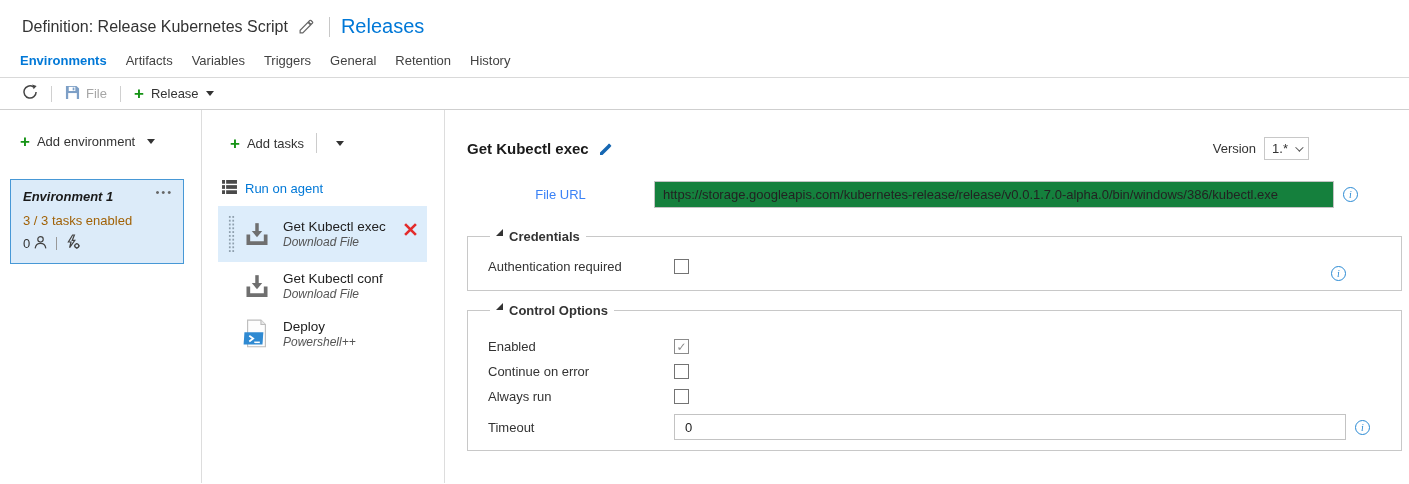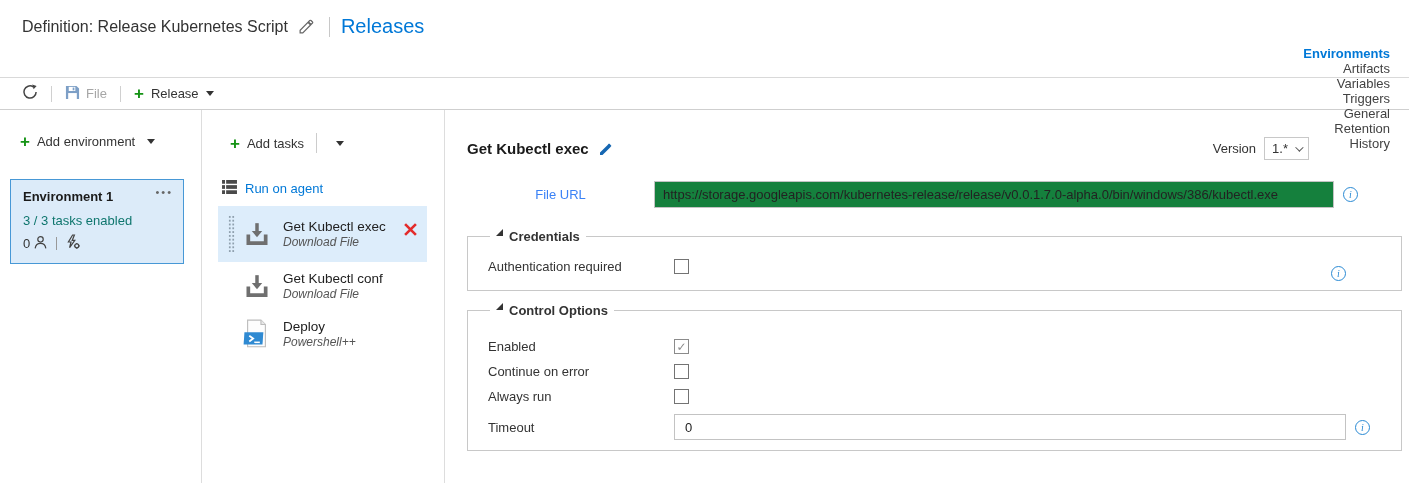--- a/index.html
+++ b/index.html
@@ -6,45 +6,45 @@
   html,body { width:1409px; height:484px; background:#fff; overflow:hidden;
     font-family:"Liberation Sans","DejaVu Sans",sans-serif; color:#333; font-size:13px; }
 
   
   .page-title { display:flex; align-items:center; padding:13px 0 6px 22px; height:46px; }
   .page-title .ttl { font-size:16px; color:#333; }
   .title-pencil { margin-left:10px; display:inline-flex; }
   .title-sep { display:inline-block; width:1px; height:20px; background:#c8c8c8; margin:0 11px 0 14px; }
   .releases-link { font-size:20px; color:#0078d7; text-decoration:none; cursor:pointer; }
 
-  .tabs { display:flex; align-items:flex-end; height:32px; padding:0 0 9px 20px; border-bottom:1px solid #d9d9d9;flex-direction:column; }
+  .tabs { display:flex; align-items:flex-end; height:32px; padding:0 0 9px 20px; border-bottom:1px solid #d9d9d9; }
   .tab { margin-right:19px; color:#424242; cursor:pointer; white-space:nowrap; }
   .tab.active { color:#0078d7; font-weight:bold; }
 
   .toolbar { display:flex; align-items:center; height:32px; padding-left:22px; border-bottom:1px solid #cfcfcf; }
   .tb-sep { width:1px; height:16px; background:#d0d0d0; margin:0 13px; }
   .tb-btn { display:inline-flex; align-items:center; cursor:pointer; background:none; border:none; font:inherit; }
   .tb-btn.disabled { cursor:default; }
   .save-label { color:#a6a6a6; margin-left:6px; }
   .plus { color:#159315; font-size:17px; font-weight:bold; line-height:1; margin-right:7px; }
   .release-label { color:#333; }
   .caret { width:0; height:0; border-left:4px solid transparent; border-right:4px solid transparent;
     border-top:5px solid #333; display:inline-block; margin-left:7px; }
 
   
   .main { display:flex; height:373px; }
 
   .left-panel { width:202px; border-right:1px solid #ddd; padding-top:23px; }
   .add-env { display:flex; align-items:center; margin-left:20px; cursor:pointer; }
   .env-card { margin:29px 0 0 10px; width:174px; height:85px; background:#dcebf9;
     border:1px solid #4798d6; padding:9px 10px 0 12px; cursor:pointer; }
-  .env-card-top { display:flex; align-items:flex-start; }
+  .env-card-top { display:flex; align-items:flex-start;font-style:italic; }
   .env-name { font-weight:bold; color:#1a1a1a; }
   .env-more { margin-left:auto; color:#666; letter-spacing:2px; font-size:11px; cursor:pointer; line-height:6px; }
-  .env-tasks { margin-top:9px; color:#0f766e; }
+  .env-tasks { margin-top:9px; color:#a16207; }
   .env-icons { display:flex; align-items:center; margin-top:6px; }
   .env-icons .cnt { margin-right:3px; }
   .env-icon-sep { width:1px; height:13px; background:#999; margin:0 8px; }
 
   .tasks-panel { width:243px; border-right:1px solid #ddd; padding-top:23px; }
   .add-tasks { display:flex; align-items:center; margin-left:28px; cursor:pointer; }
   .at-sep { width:1px; height:20px; background:#ccc; margin:0 12px; }
   .agent-row { display:flex; align-items:center; margin:27px 0 0 20px; cursor:pointer; }
   .agent-label { color:#0078d7; margin-left:8px; }
   .task-list { margin-top:9px; }

